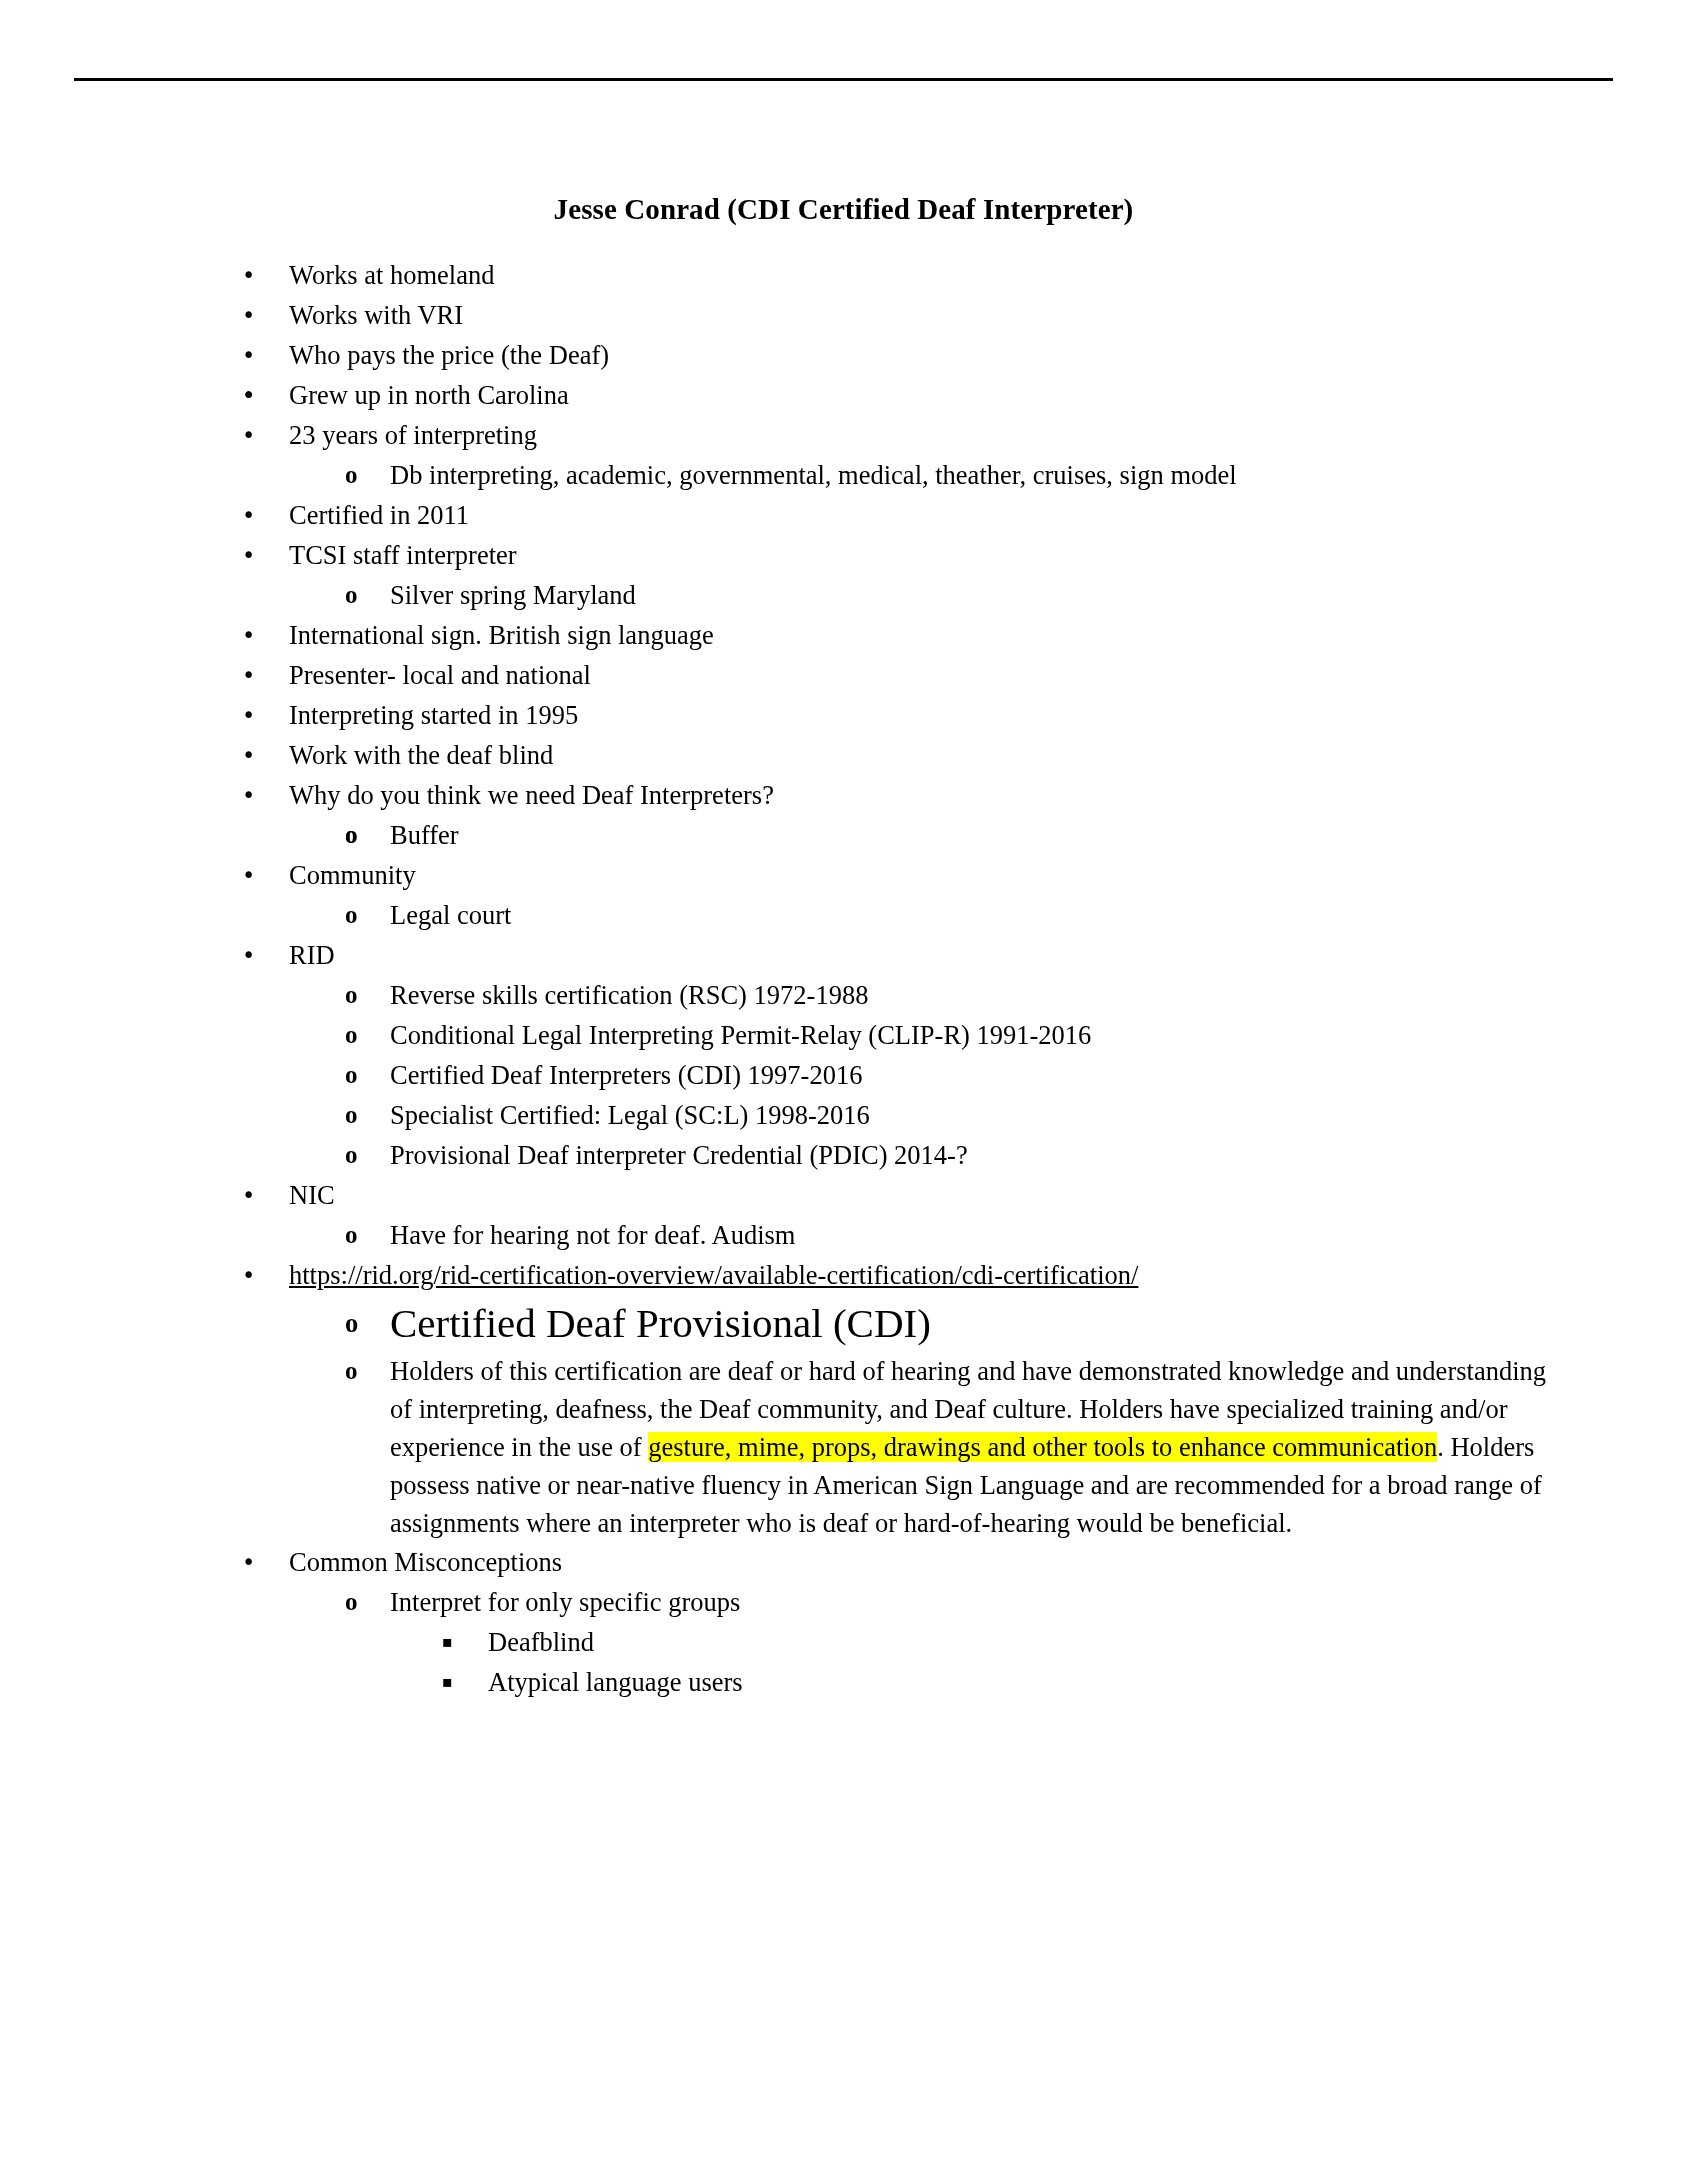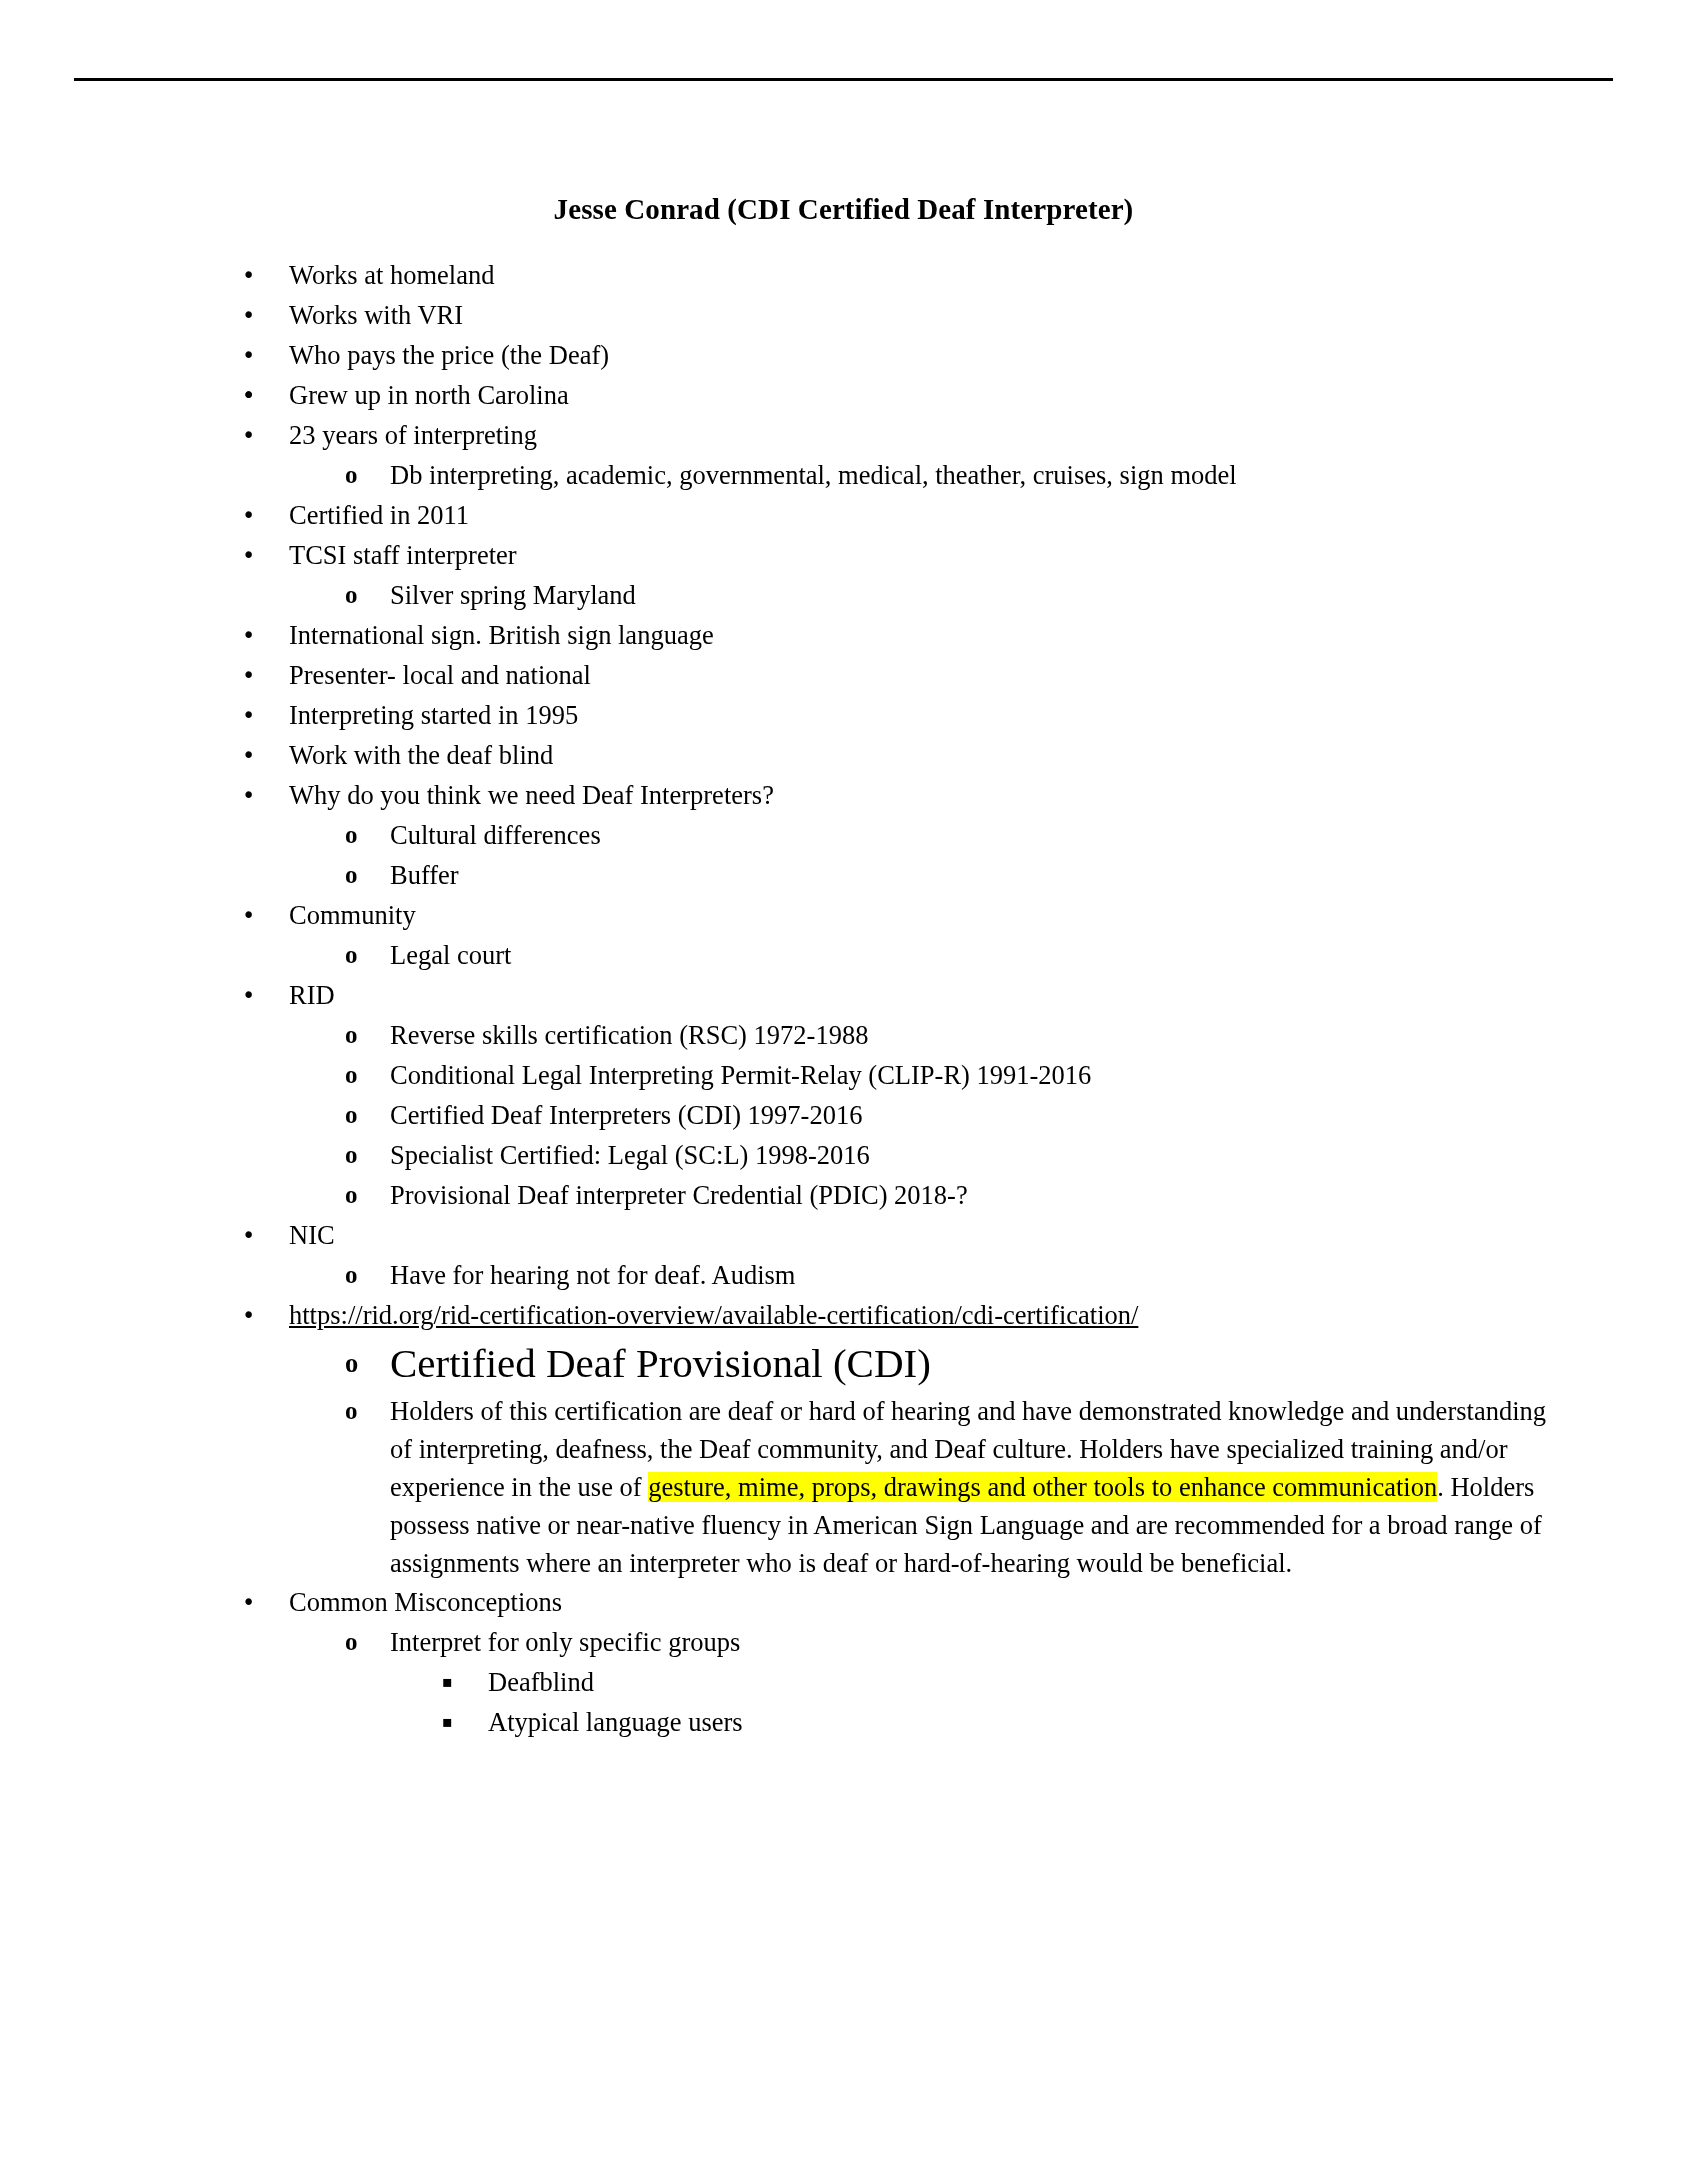--- a/index.html
+++ b/index.html
@@ -191,21 +191,20 @@
       <div class="li lvl1">
         <span class="marker">•</span>
         <span class="txt">Work with the deaf blind</span>
       </div>
       <div class="li lvl1">
         <span class="marker">•</span>
         <span class="txt">Why do you think we need Deaf Interpreters?</span>
       </div>
       <div class="li lvl2">
         <span class="marker">o</span>
-        <span class="txt">Cultural differences</span>
       </div>
       <div class="li lvl2">
         <span class="marker">o</span>
         <span class="txt">Buffer</span>
       </div>
       <div class="li lvl1">
         <span class="marker">•</span>
         <span class="txt">Community</span>
       </div>
       <div class="li lvl2">
@@ -227,21 +226,21 @@
       <div class="li lvl2">
         <span class="marker">o</span>
         <span class="txt">Certified Deaf Interpreters (CDI) 1997-2016</span>
       </div>
       <div class="li lvl2">
         <span class="marker">o</span>
         <span class="txt">Specialist Certified: Legal (SC:L) 1998-2016</span>
       </div>
       <div class="li lvl2">
         <span class="marker">o</span>
-        <span class="txt">Provisional Deaf interpreter Credential (PDIC) 2018-?</span>
+        <span class="txt">Provisional Deaf interpreter Credential (PDIC) 2014-?</span>
       </div>
       <div class="li lvl1">
         <span class="marker">•</span>
         <span class="txt">NIC</span>
       </div>
       <div class="li lvl2">
         <span class="marker">o</span>
         <span class="txt">Have for hearing not for deaf. Audism</span>
       </div>
       <div class="li lvl1">

